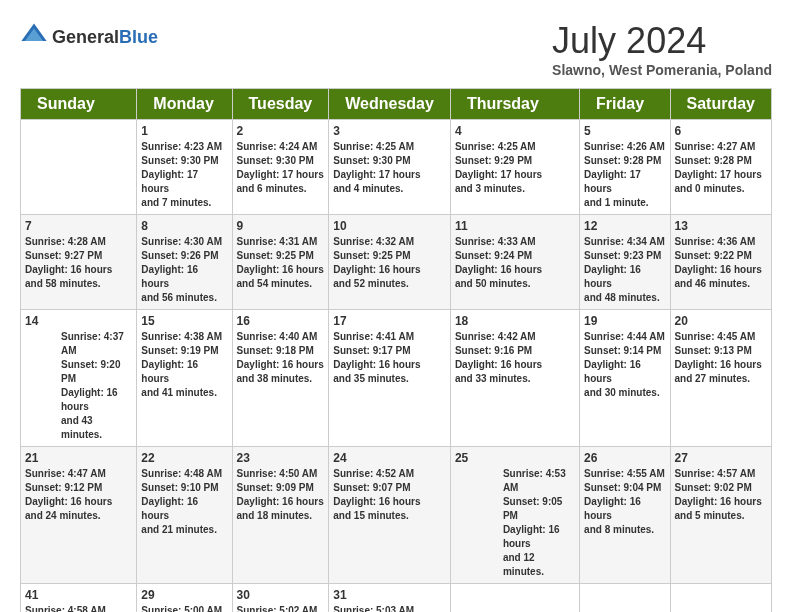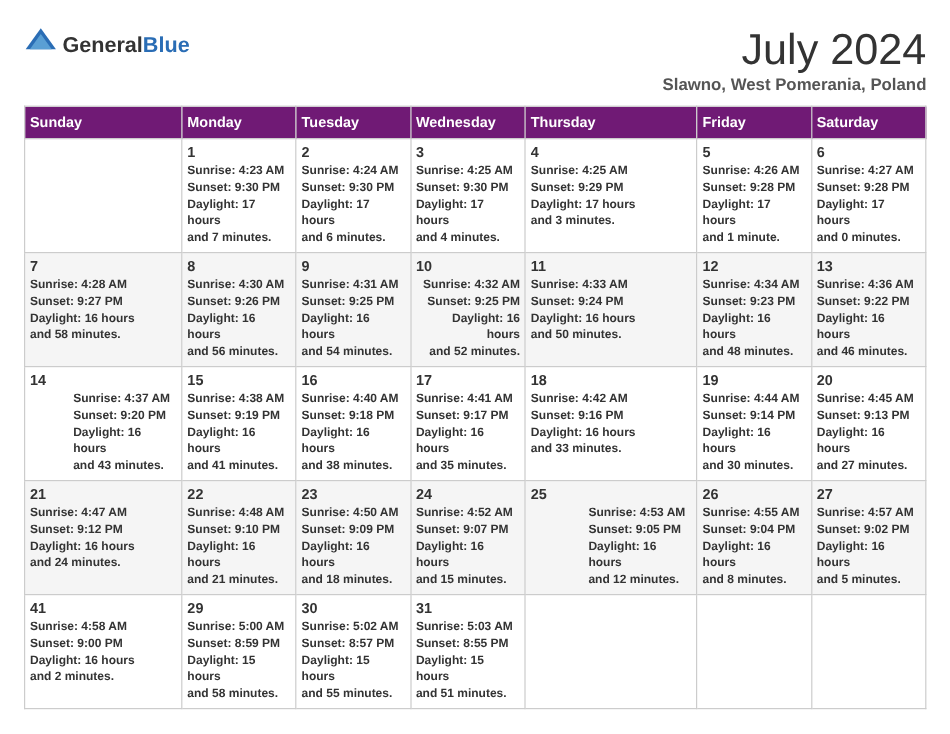--- a/index.html
+++ b/index.html
@@ -19,43 +19,43 @@
     .logo {
       display: flex;
       align-items: flex-end;
       gap: 4px;
     }
     .logo-icon {
       width: 28px;
       height: 28px;
     }
     .title-area {
-      text-align: right;
+      text-align: left;
     }
     .month-year {
       font-size: 36px;
       color: #333;
       font-weight: normal;
     }
     .location {
       font-size: 14px;
       color: #555;
       font-weight: bold;
     }
     table {
       width: 100%;
       border-collapse: collapse;
       font-size: 11px;
     }
     th {
-      background-color: #701a75;
+      background-color: #4d7c0f;
       color: white;
       text-align: left;
-      padding: 6px 4px;
-      font-size: 12px;
+      padding: 6px 16px;
+      font-size: 16px;
       border: 1px solid #ccc;
     }
     td {
       border: 1px solid #ccc;
       vertical-align: top;
       padding: 4px;
       height: 80px;
       color: #333;
     }
     .day-number {
@@ -173,21 +173,21 @@
         </td>
         <td>
           <div class="day-number">9</div>
           <div class="cell-content" style="white-space: pre-line;">Sunrise: 4:31 AM
 Sunset: 9:25 PM
 Daylight: 16 hours
 and 54 minutes.</div>
         </td>
         <td>
           <div class="day-number">10</div>
-          <div class="cell-content" style="white-space: pre-line; text-align: right;">Sunrise: 4:32 AM
+          <div class="cell-content" style="white-space: pre-line;">Sunrise: 4:32 AM
 Sunset: 9:25 PM
 Daylight: 16 hours
 and 52 minutes.</div>
         </td>
         <td>
           <div class="day-number">11</div>
           <div class="cell-content" style="white-space: pre-line;">Sunrise: 4:33 AM
 Sunset: 9:24 PM
 Daylight: 16 hours
 and 50 minutes.</div>

